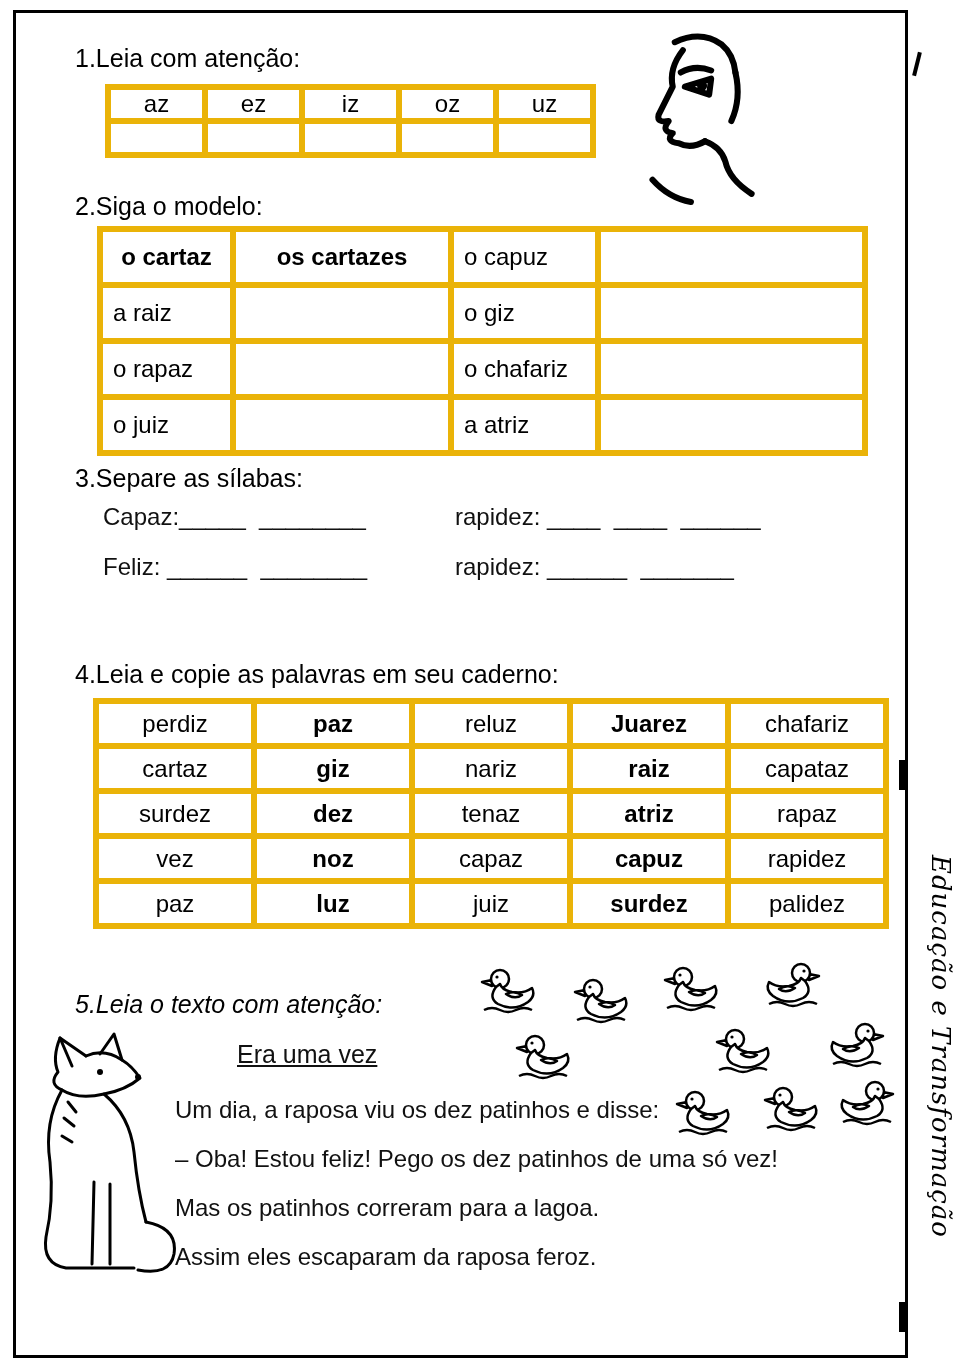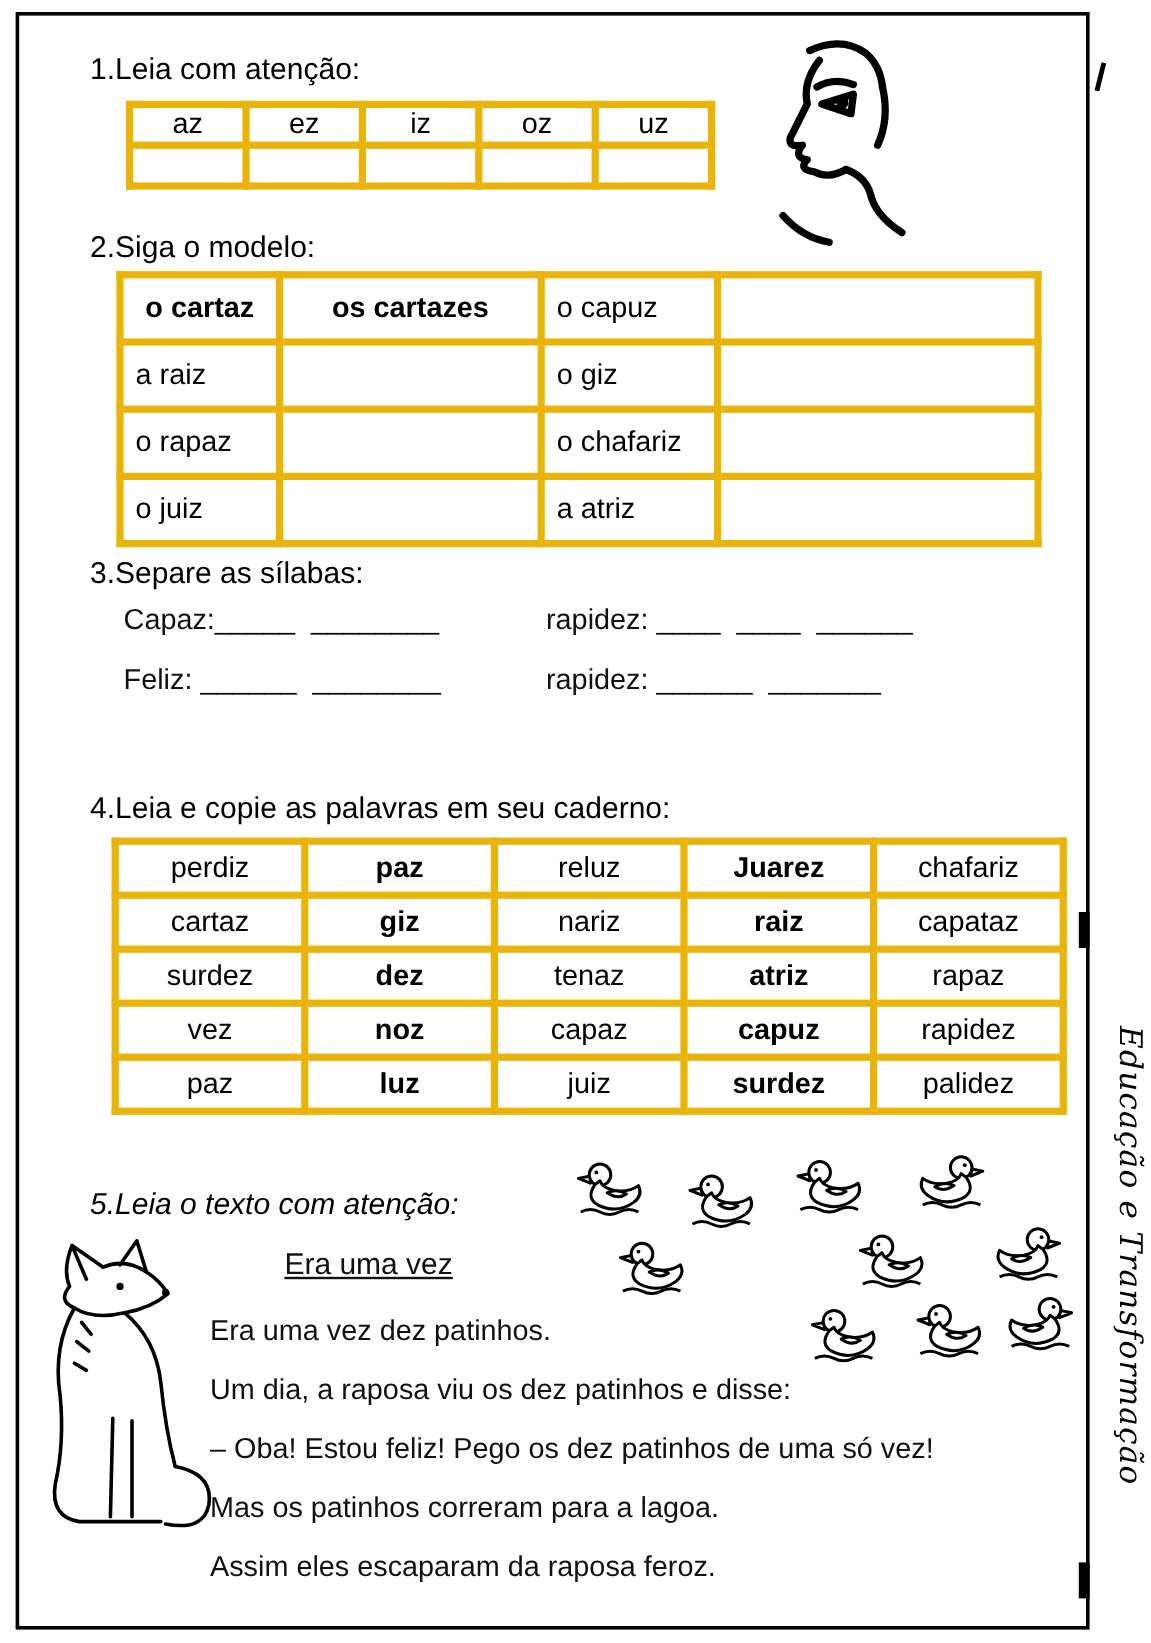--- a/index.html
+++ b/index.html
@@ -240,21 +240,20 @@
     <path d="M24 58 Q6 90 12 130 Q16 170 8 205 Q4 232 28 236 L96 236"></path>
     <path d="M66 62 Q92 84 96 120 Q100 160 108 190"></path>
     <path d="M56 150 L54 232 M72 152 L72 232"></path>
     <path d="M108 190 Q140 196 136 222 Q132 244 100 238"></path>
     <path d="M30 70 L38 80 M26 86 L36 94 M24 104 L34 110"></path>
   </g>
 </svg>
 
 <h3 class="story-title">Era uma vez</h3>
 <div class="story">
-  <p>Era uma vez dez patinhos.</p>
   <p>Um dia, a raposa viu os dez patinhos e disse:</p>
   <p>– Oba! Estou feliz! Pego os dez patinhos de uma só vez!</p>
   <p>Mas os patinhos correram para a lagoa.</p>
   <p>Assim eles escaparam da raposa feroz.</p>
 </div>
 
 <div class="brand-bar top"></div>
 <div class="brand-text">Educação e Transformação</div>
 <div class="brand-bar bottom"></div>
 

